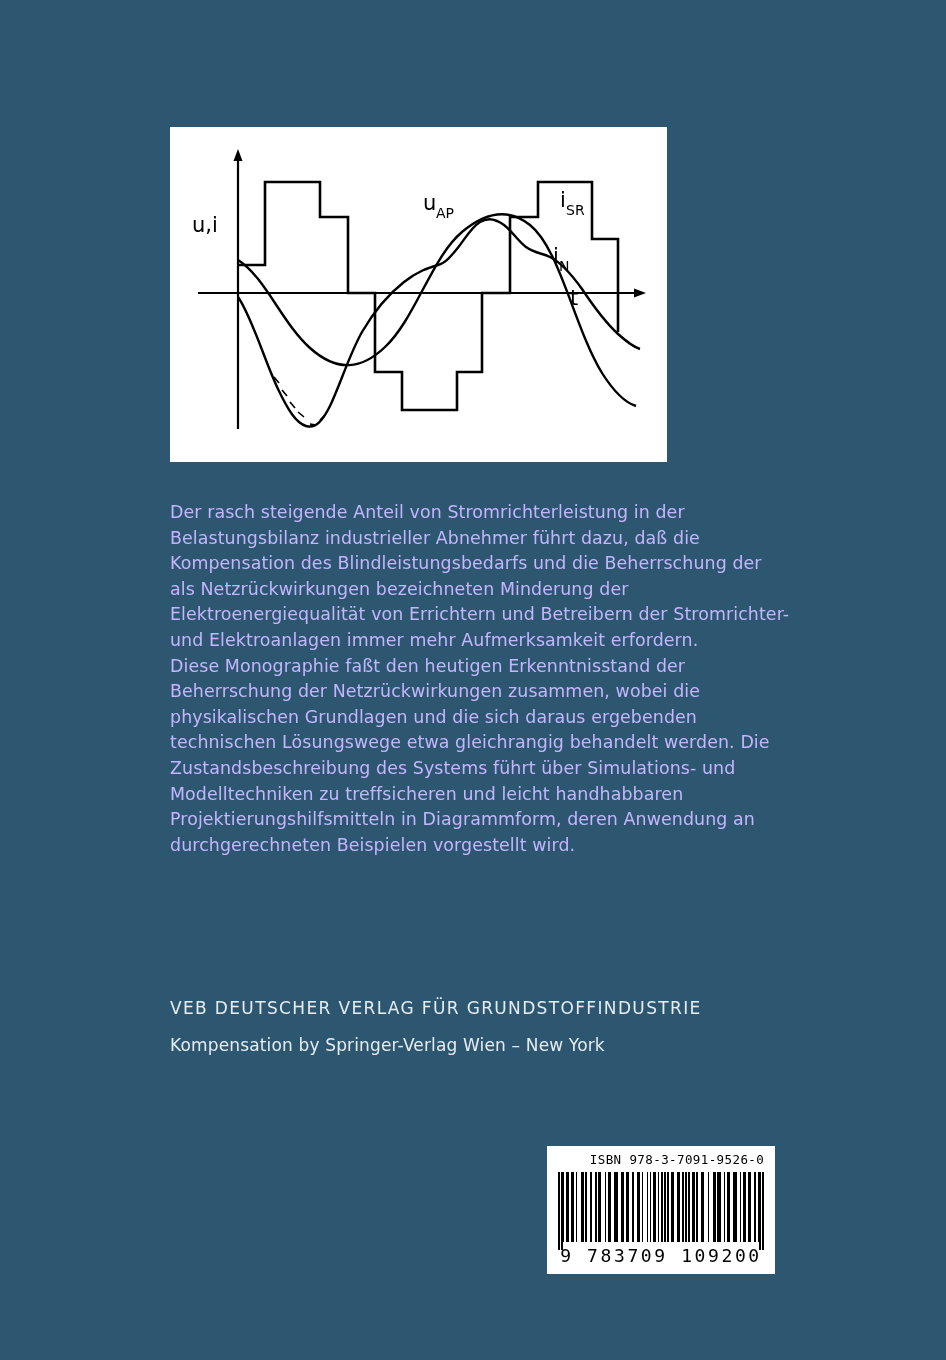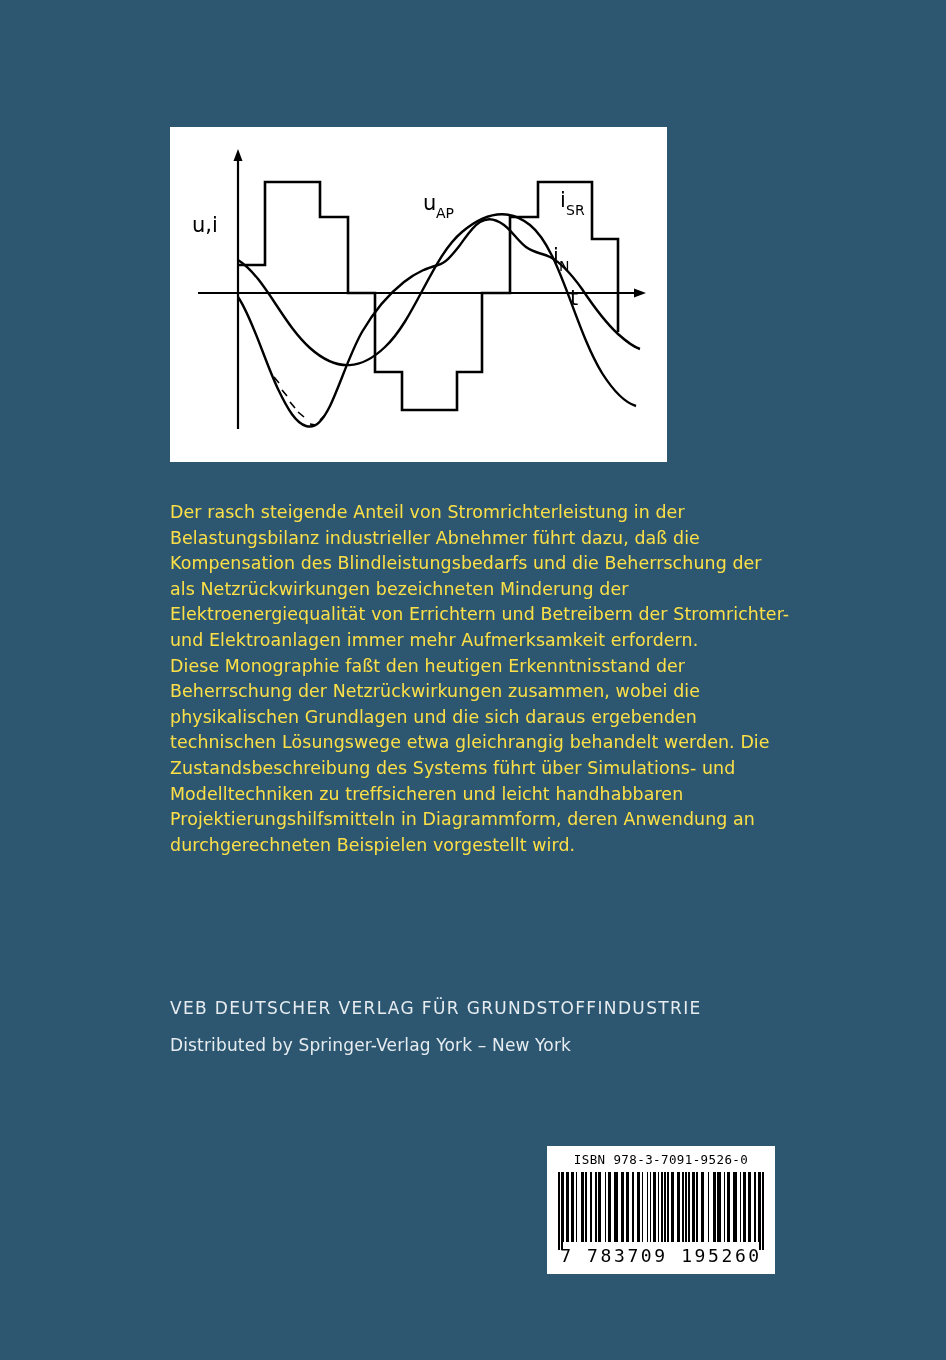--- a/index.html
+++ b/index.html
@@ -42,21 +42,21 @@
     font-size: 14px;
     fill: #000;
   }
 
   
   .blurb {
     position: absolute;
     left: 170px;
     top: 500px;
     width: 620px;
-    color: #fde047;
+    color: #c4b5fd;
     font-size: 17.4px;
     line-height: 25.6px;
     letter-spacing: .1px;
   }
   .blurb p {
     margin: 0;
   }
 
   
   .publisher {
@@ -84,21 +84,21 @@
     left: 547px;
     top: 1146px;
     width: 228px;
     height: 128px;
     background: #ffffff;
     padding: 0;
     box-sizing: border-box;
   }
   .isbn-text {
     position: absolute;
-    left: 0;
+    left: 16px;
     top: 6px;
     width: 100%;
     text-align: center;
     font-family: "DejaVu Sans Mono", monospace;
     font-size: 12.5px;
     color: #000;
     letter-spacing: .4px;
   }
   .bars {
     position: absolute;
@@ -170,21 +170,21 @@
     </svg>
   </div>
 
   <div class="blurb">
     <p>Der rasch steigende Anteil von Stromrichterleistung in der Belastungsbilanz industrieller Abnehmer führt dazu, daß die Kompensation des Blindleistungsbedarfs und die Beherrschung der als Netzrückwirkungen bezeichneten Minderung der Elektroenergiequalität von Errichtern und Betreibern der Stromrichter- und Elektroanlagen immer mehr Aufmerksamkeit erfordern.</p>
     <p>Diese Monographie faßt den heutigen Erkenntnisstand der Beherrschung der Netzrückwirkungen zusammen, wobei die physikalischen Grundlagen und die sich daraus ergebenden technischen Lösungswege etwa gleichrangig behandelt werden. Die Zustandsbeschreibung des Systems führt über Simulations- und Modelltechniken zu treffsicheren und leicht handhabbaren Projektierungshilfsmitteln in Diagrammform, deren Anwendung an durchgerechneten Beispielen vorgestellt wird.</p>
   </div>
 
   <div class="publisher">
     <div class="publisher-main">VEB DEUTSCHER VERLAG FÜR GRUNDSTOFFINDUSTRIE</div>
-    <div class="publisher-sub">Distributed by Springer-Verlag York – New York</div>
+    <div class="publisher-sub">Kompensation by Springer-Verlag Wien – New York</div>
   </div>
 
   <div class="barcode-box">
     <div class="isbn-text">ISBN 978-3-7091-9526-0</div>
     <div class="bars" id="bars">
         <i class="guard" style="width: 2.17px;"></i>
         <i class="sp" style="width: 2.17px;"></i>
         <i class="guard" style="width: 2.17px;"></i>
         <i style="width: 2.17px;"></i>
         <i class="sp" style="width: 2.17px;"></i>
@@ -268,16 +268,16 @@
         <i class="sp" style="width: 2.17px;"></i>
         <i style="width: 4.34px;"></i>
         <i class="sp" style="width: 4.34px;"></i>
         <i style="width: 2.17px;"></i>
         <i class="sp" style="width: 2.17px;"></i>
         <i style="width: 2.17px;"></i>
         <i class="guard" style="width: 2.17px;"></i>
         <i class="sp" style="width: 2.17px;"></i>
         <i class="guard" style="width: 2.17px;"></i>
       </div>
-    <div class="barcode-digits">7 783709 195260</div>
+    <div class="barcode-digits">9 783709 109200</div>
   </div>
 
 </div>
 
 </body></html>

